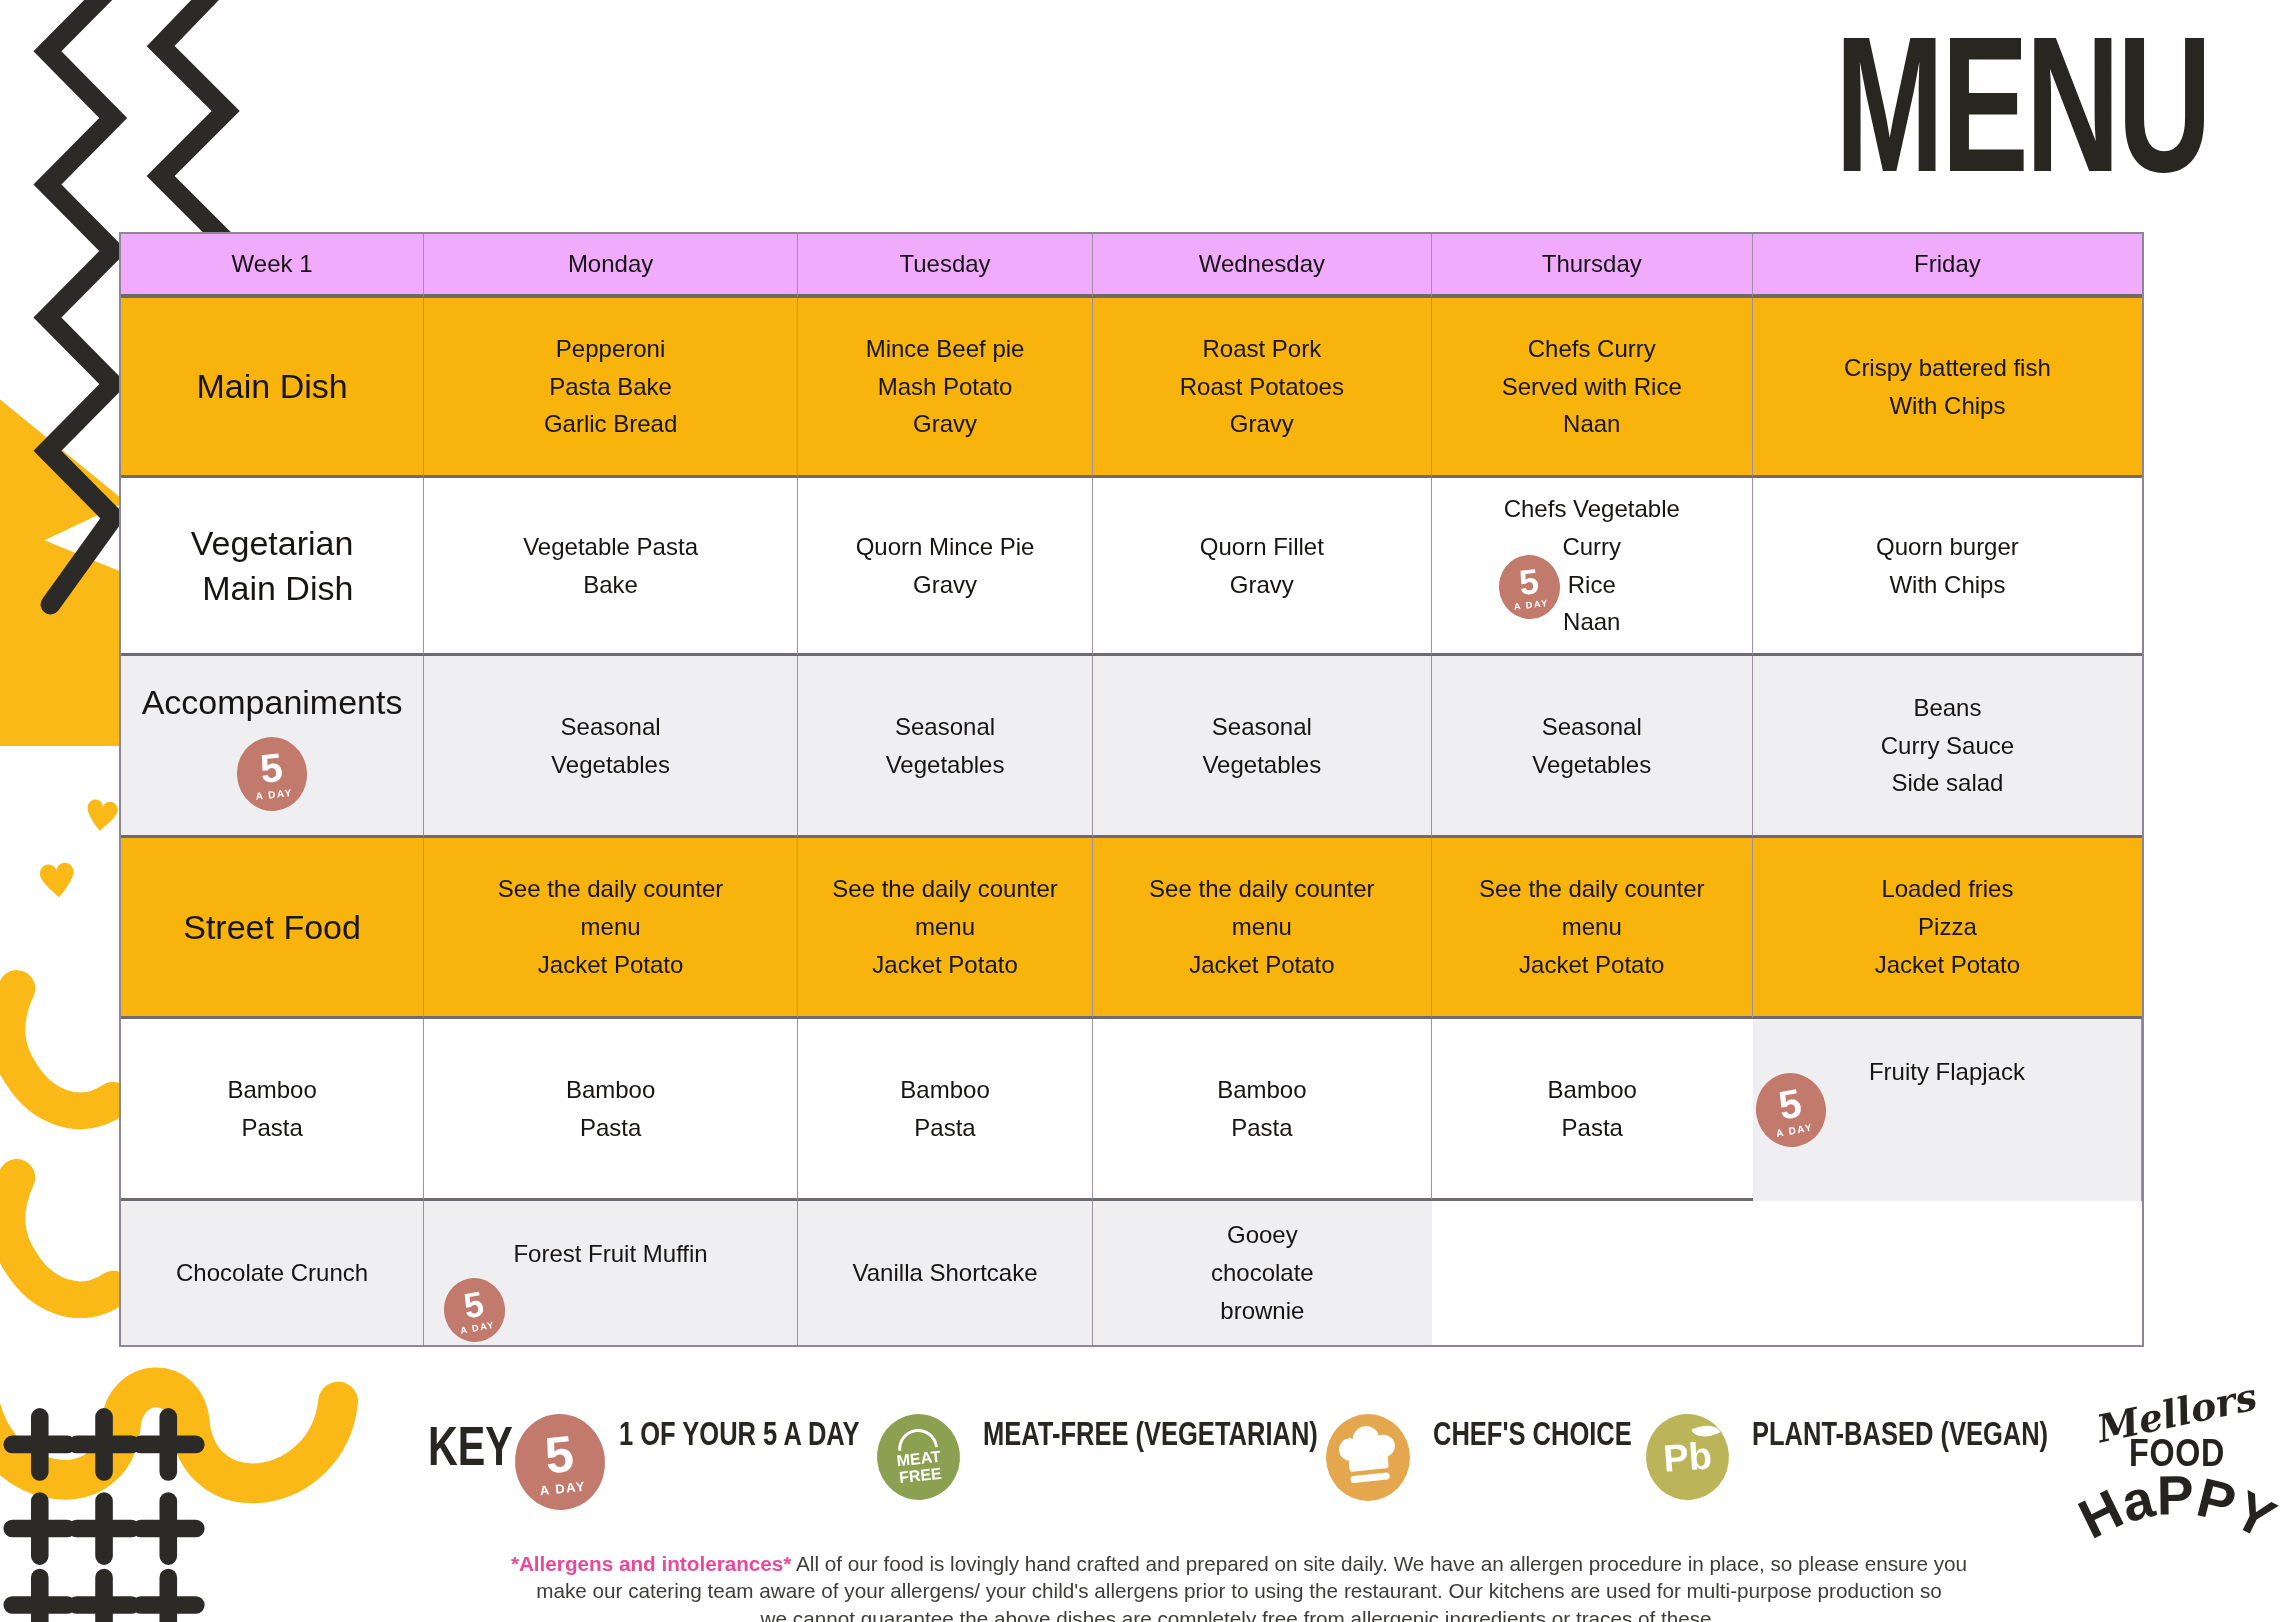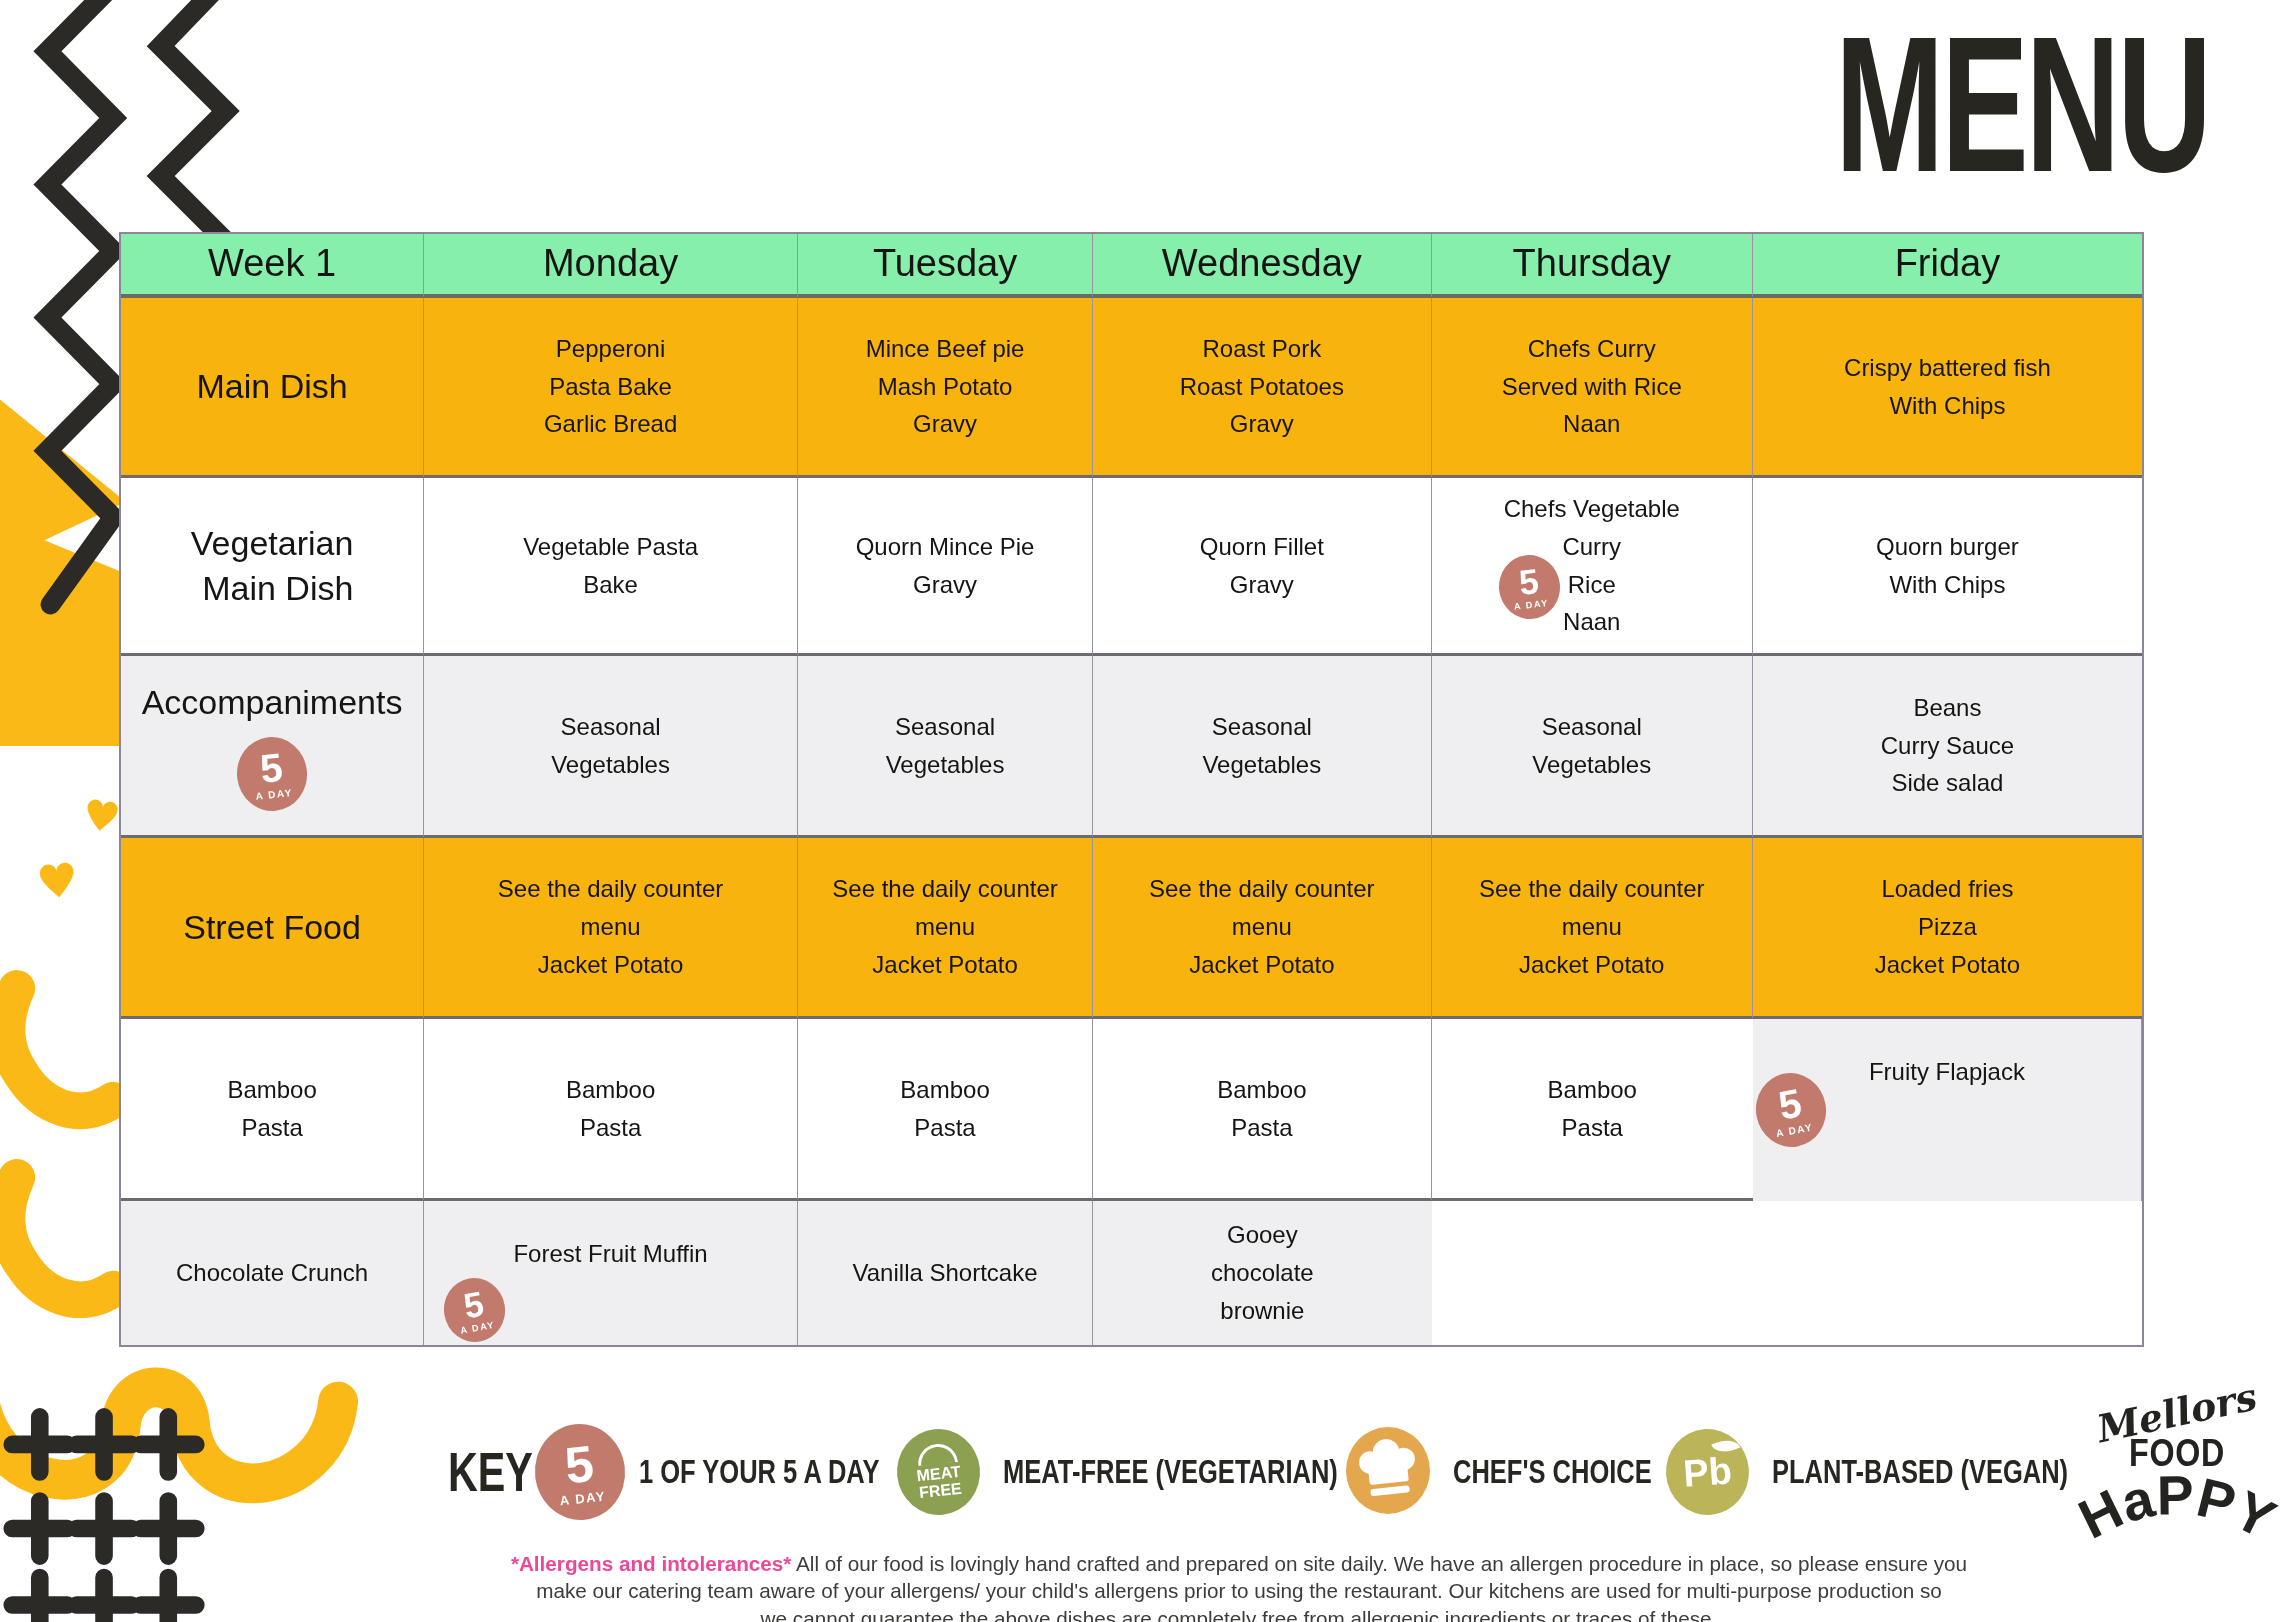--- a/index.html
+++ b/index.html
@@ -27,21 +27,21 @@
   }
   .cell{
     position:relative;
     border-right:1.5px solid #9C92A2; border-bottom:3.8px solid #6F6A72;
     display:flex; flex-direction:column; align-items:center; justify-content:center;
     text-align:center; white-space:pre-line;
     font-size:24px; line-height:1.58; color:#161513;
   }
   .cell.lastcol{ border-right:none; }
   .cell.lastrow{ border-bottom:none; }
-  .th{ background:#86efac; font-size:38px; line-height:1.1; border-bottom:4.6px solid #6A6C64; }
+  .th{ background:#f0abfc; font-size:24px; line-height:1.1; border-bottom:4.6px solid #6A6C64; }
   .label{ font-size:34px; line-height:1.3;text-align:right; }
   .gold{ background:#F8B30D; }
   .grayrow{ background:#EFEEF0; }
   .top{ justify-content:flex-start; padding-top:34px; }
 
   
   .badge5{
     background:#C27A6D; border-radius:50%; color:#fff;
     display:flex; flex-direction:column; align-items:center; justify-content:center;
     transform:rotate(-6deg); line-height:1; flex:none;
@@ -51,22 +51,22 @@
   .b80{ width:61px; height:64px; } .b80 .n{ font-size:35px; } .b80 .cap{ font-size:9.2px; }
   .b92{ width:70px; height:74px; } .b92 .n{ font-size:40px; } .b92 .cap{ font-size:10px; }
   .b124{ width:90px; height:96px; } .b124 .n{ font-size:51px; } .b124 .cap{ font-size:13px; }
   .pos-veg{ position:absolute; left:67px; top:44%; }
   .pos-des-a{ position:absolute; left:3.1px; top:54px; transform:rotate(-10deg); }
   .pos-des-b{ position:absolute; left:20px; top:77px; transform:rotate(-10deg); }
   .label .badge5{ margin-top:12.2px; }
 
   
   .key{
-    position:absolute; left:448px; top:1414px; height:115px;
-    display:flex; align-items:center; gap:13.8px;
+    position:absolute; left:428px; top:1414px; height:115px;
+    display:flex; gap:13.8px;
   }
   .key-title{ font-size:55px; font-weight:800; color:#272621;
     transform:scaleX(0.75); transform-origin:0 50%; width:73px; flex:none; white-space:nowrap; }
   .klabel{ flex:none; overflow:visible; white-space:nowrap; }
   .klabel > span{ display:inline-block; font-size:34px; font-weight:800; color:#272621;
     transform:scaleX(0.75); transform-origin:0 50%; white-space:nowrap; }
   .w1{ width:245px; } .w2{ width:329px; margin-left:9.2px; } .w3{ width:199px; margin-left:9.2px; } .w4{ width:291px; margin-left:9.2px; }
   .keycircle{ width:83px; height:86px; border-radius:50%; flex:none;
     display:flex; flex-direction:column; align-items:center; justify-content:center;
     color:#fff; text-align:center; }

